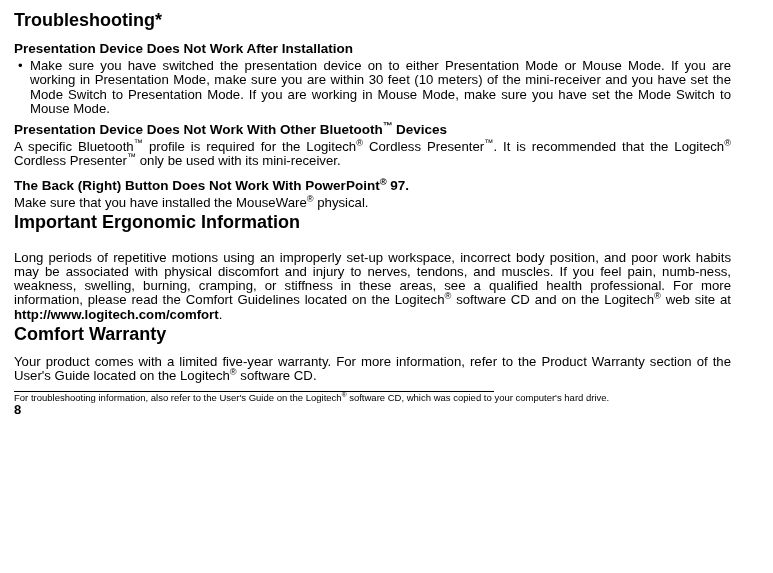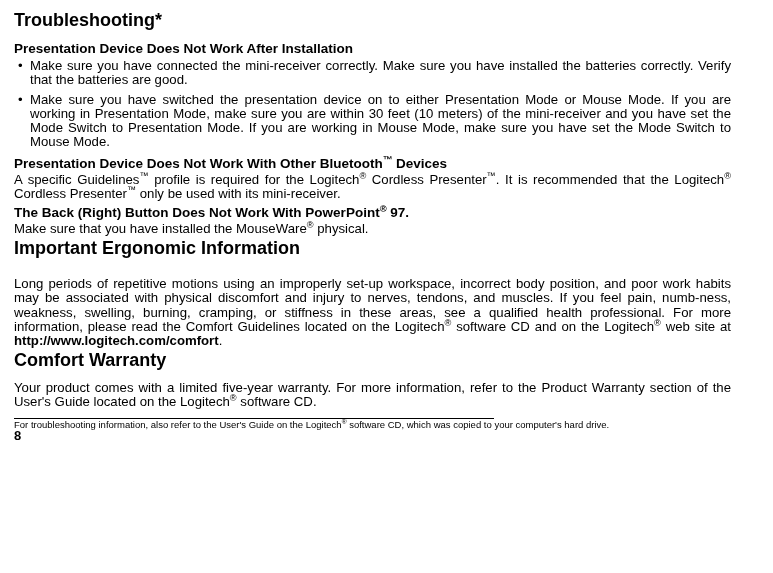--- a/index.html
+++ b/index.html
@@ -62,32 +62,31 @@
   }
   .section-gap { margin-top: 0; }
 </style>
 </head>
 <body>
 
 <h1>Troubleshooting*</h1>
 
 <h2>Presentation Device Does Not Work After Installation</h2>
 <ul>
-  <li class="tight">Make sure you have connected the mini-receiver correctly. Make sure you have installed the batteries correctly. Verify that the batteries are good.</li>
   <li class="tight">Make sure you have switched the presentation device on to either Presentation Mode or Mouse Mode. If you are working in Presentation Mode, make sure you are within 30 feet (10 meters) of the mini-receiver and you have set the Mode Switch to Presentation Mode. If you are working in Mouse Mode, make sure you have set the Mode Switch to Mouse Mode.</li>
 </ul>
 
 <h2>
   <span>Presentation Device Does Not Work With Other Bluetooth</span><sup>™</sup><span> Devices</span>
 </h2>
 <p class="tight">
-  <span>A specific Guidelines</span><sup>™</sup><span> profile is required for the Logitech</span><sup>®</sup><span> Cordless Presenter</span><sup>™</sup><span>. It is recommended that the Logitech</span><sup>®</sup><span> Cordless Presenter</span><sup>™</sup><span> only be used with its mini-receiver.</span>
+  <span>A specific Bluetooth</span><sup>™</sup><span> profile is required for the Logitech</span><sup>®</sup><span> Cordless Presenter</span><sup>™</sup><span>. It is recommended that the Logitech</span><sup>®</sup><span> Cordless Presenter</span><sup>™</sup><span> only be used with its mini-receiver.</span>
 </p>
 
-<div style="margin-top:3px">
+<div style="margin-top:10px">
   <span style="font-weight:bold;font-size:13.5px"><span>The Back (Right) Button Does Not Work With PowerPoint</span><sup>®</sup><span> 97.</span></span>
 </div>
 <p>
   <span>Make sure that you have installed the MouseWare</span><sup>®</sup><span> physical.</span>
 </p>
 
 <h1 class="section-gap">Important Ergonomic Information</h1>
 <p class="tight" style="margin-top:18px">
   <span>Long periods of repetitive motions using an improperly set-up workspace, incorrect body position, and poor work habits may be associated with physical discomfort and injury to nerves, tendons, and muscles. If you feel pain, numb-ness, weakness, swelling, burning, cramping, or stiffness in these areas, see a qualified health professional. For more information, please read the Comfort Guidelines located on the Logitech</span><sup>®</sup><span> software CD and on the Logitech</span><sup>®</sup><span> web site at </span><b>http://www.logitech.com/comfort</b><span>.</span>
 </p>

